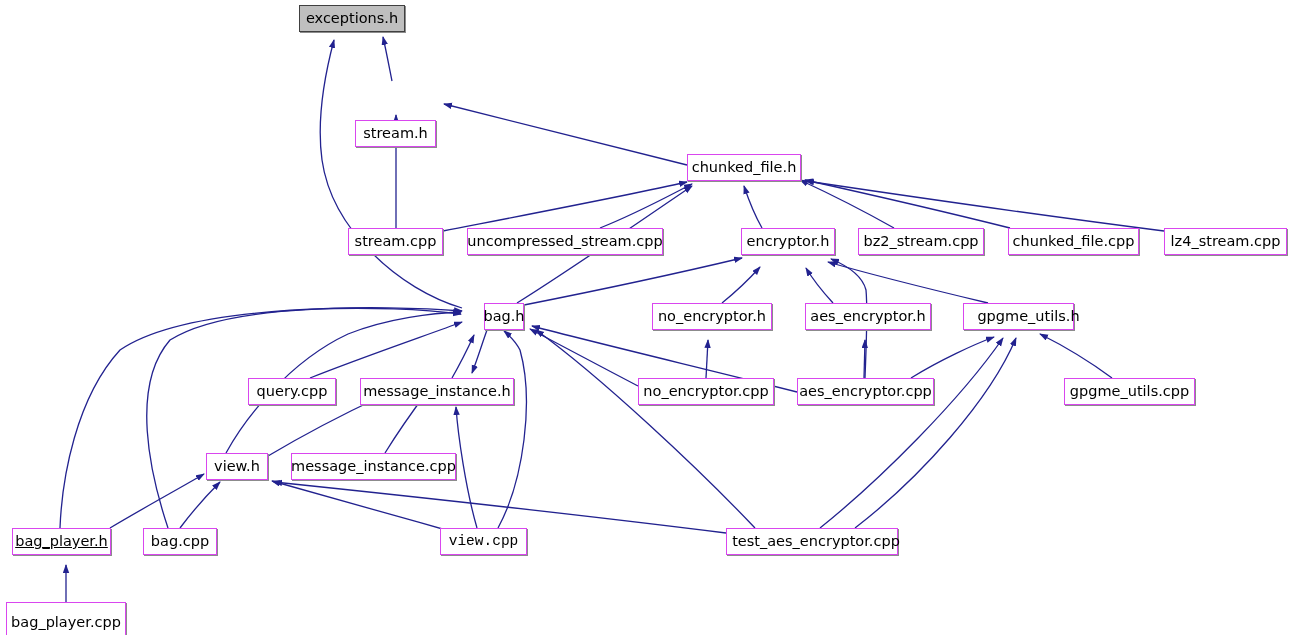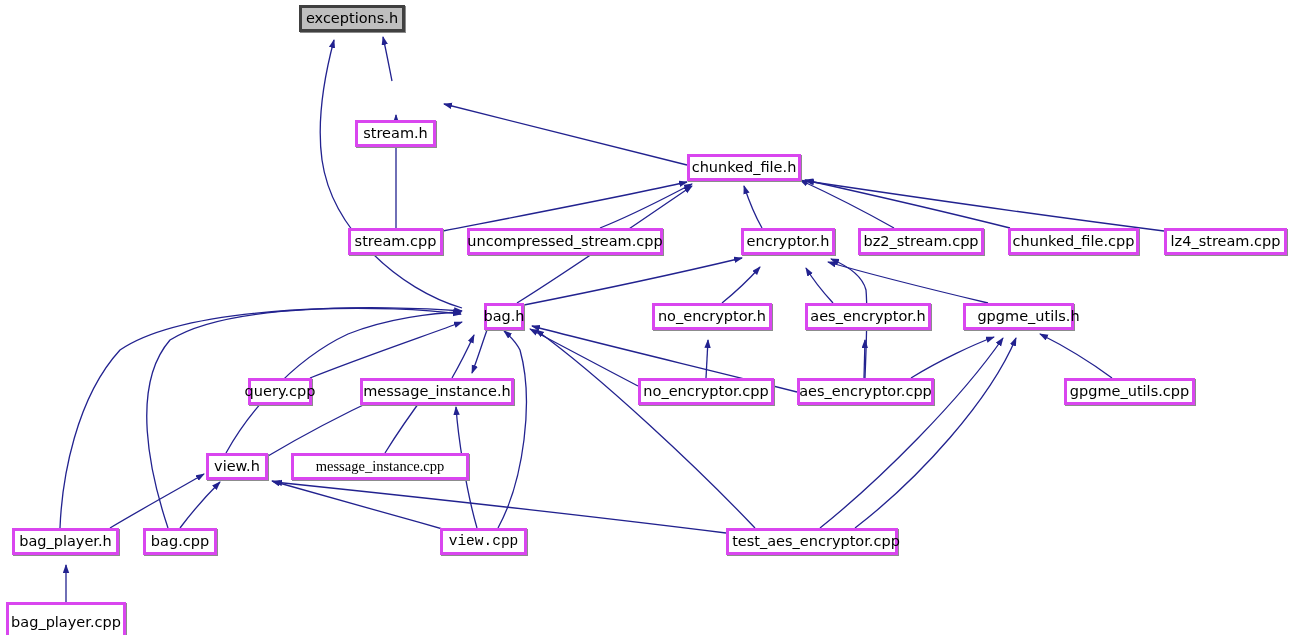--- a/index.html
+++ b/index.html
@@ -19,21 +19,21 @@
   #edges {
     position: absolute;
     left: 0;
     top: 0;
     width: 1290px;
     height: 635px;
   }
   .node {
     position: absolute;
     box-sizing: border-box;
-    border: 3px solid #d946ef;
+    border: 1px solid #d946ef;
     background: #ffffff;
     color: #000000;
     font-size: 14.5px;
     line-height: 1;
     display: flex;
     align-items: center;
     justify-content: center;
     white-space: nowrap;
     box-shadow: 1px 1px 0 0 #8c8c8c;
     letter-spacing: 0px;
@@ -132,42 +132,42 @@
       </div>
       <div class="node" style="left: 652px; top: 303px; width: 120px; height: 27px;">
         <span class="node-label">no_encryptor.h</span>
       </div>
       <div class="node" style="left: 805px; top: 303px; width: 126px; height: 27px;">
         <span class="node-label">aes_encryptor.h</span>
       </div>
       <div class="node" style="left: 963px; top: 303px; width: 111px; height: 27px; padding-left: 20px;">
         <span class="node-label">gpgme_utils.h</span>
       </div>
-      <div class="node" style="left: 248px; top: 378px; width: 64px; height: 27px; justify-content: center;">
+      <div class="node" style="left: 248px; top: 378px; width: 88px; height: 27px; justify-content: center;">
         <span class="node-label">query.cpp</span>
       </div>
       <div class="node" style="left: 360px; top: 378px; width: 154px; height: 27px;">
         <span class="node-label">message_instance.h</span>
       </div>
       <div class="node" style="left: 638px; top: 378px; width: 136px; height: 27px;">
         <span class="node-label">no_encryptor.cpp</span>
       </div>
       <div class="node" style="left: 797px; top: 378px; width: 137px; height: 27px;">
         <span class="node-label">aes_encryptor.cpp</span>
       </div>
       <div class="node" style="left: 1064px; top: 378px; width: 131px; height: 27px;">
         <span class="node-label">gpgme_utils.cpp</span>
       </div>
       <div class="node" style="left: 206px; top: 453px; width: 62px; height: 27px;">
         <span class="node-label">view.h</span>
       </div>
-      <div class="node" style="left: 291px; top: 453px; width: 178px; height: 27px; font-family: Liberation Serif, serif;">
+      <div class="node" style="left: 291px; top: 453px; width: 165px; height: 27px;">
         <span class="node-label">message_instance.cpp</span>
       </div>
-      <div class="node" style="left: 12px; top: 528px; width: 107px; height: 27px;">
+      <div class="node" style="left: 12px; top: 528px; width: 99px; height: 27px; text-decoration: underline;">
         <span class="node-label">bag_player.h</span>
       </div>
       <div class="node" style="left: 143px; top: 528px; width: 74px; height: 27px;">
         <span class="node-label">bag.cpp</span>
       </div>
       <div class="node" style="left: 440px; top: 528px; width: 87px; height: 27px; font-family: Liberation Mono, monospace;">
         <span class="node-label">view.cpp</span>
       </div>
       <div class="node" style="left: 726px; top: 528px; width: 172px; height: 27px; padding-left: 8px;">
         <span class="node-label">test_aes_encryptor.cpp</span>

